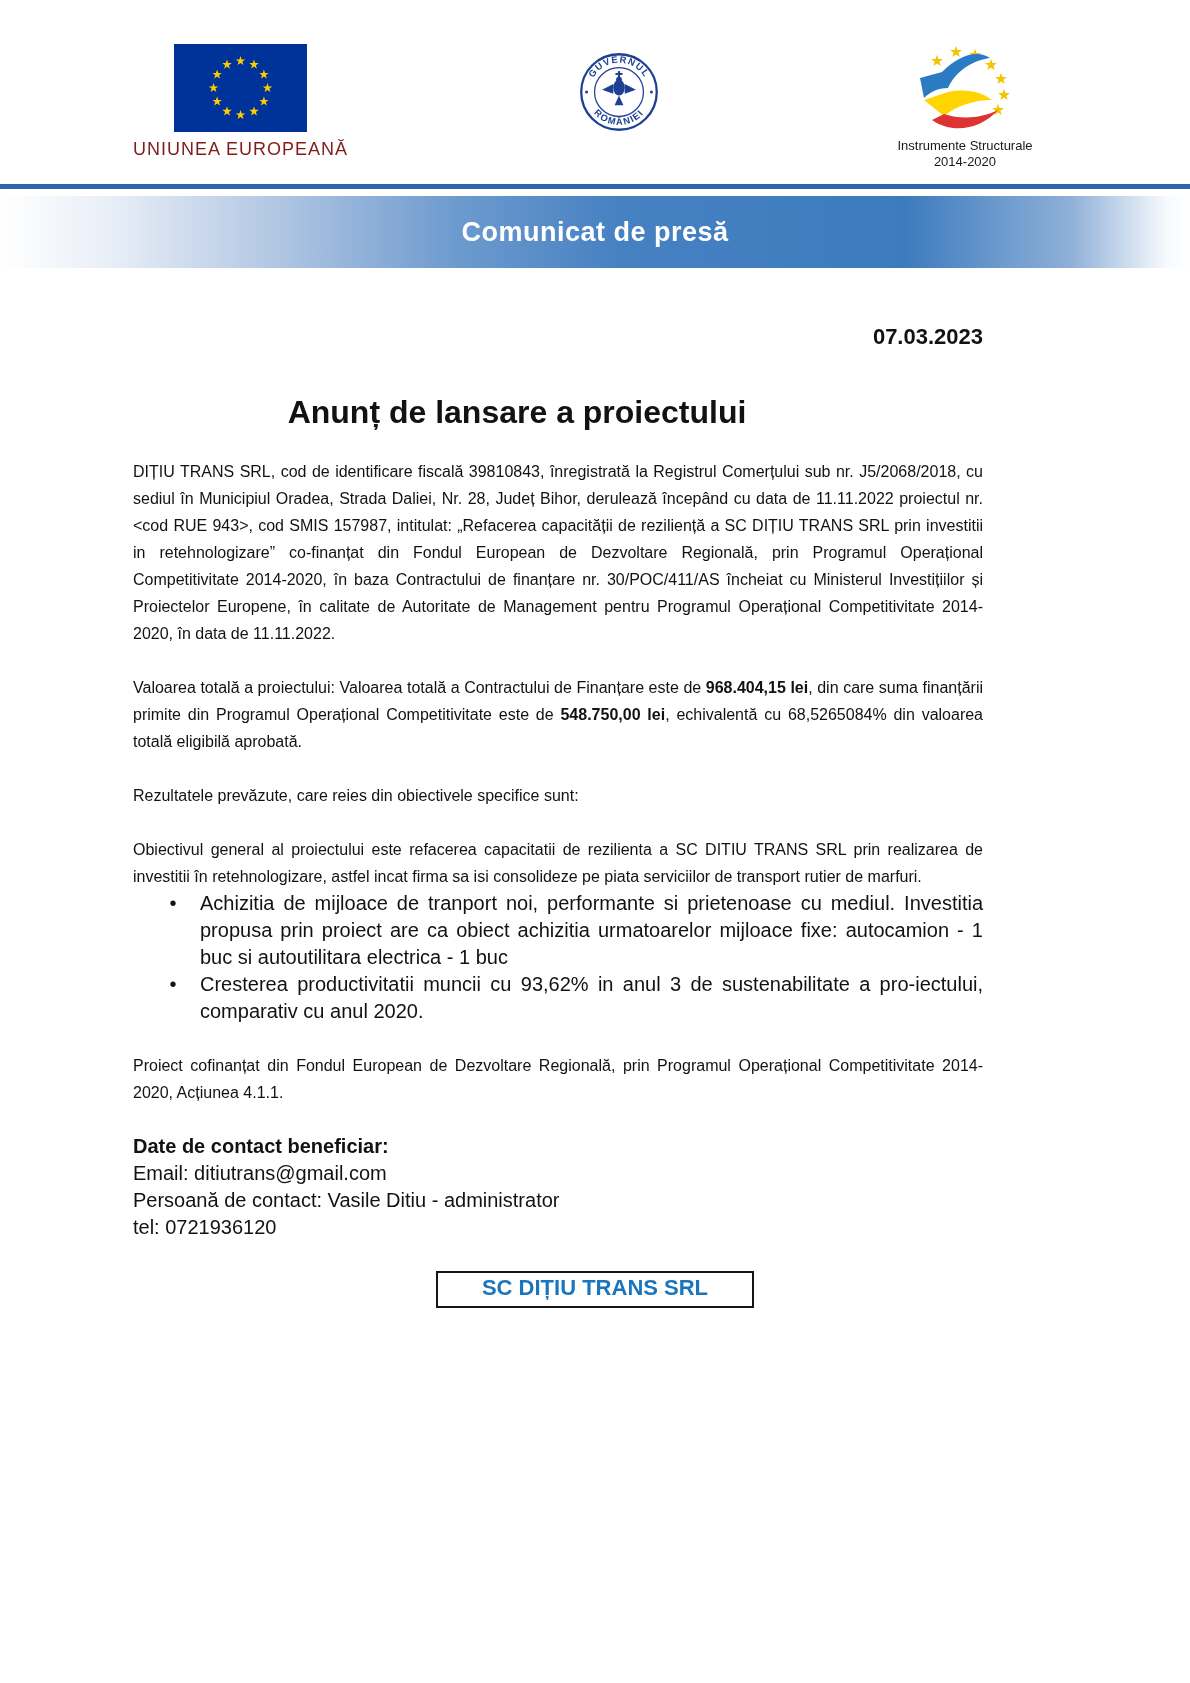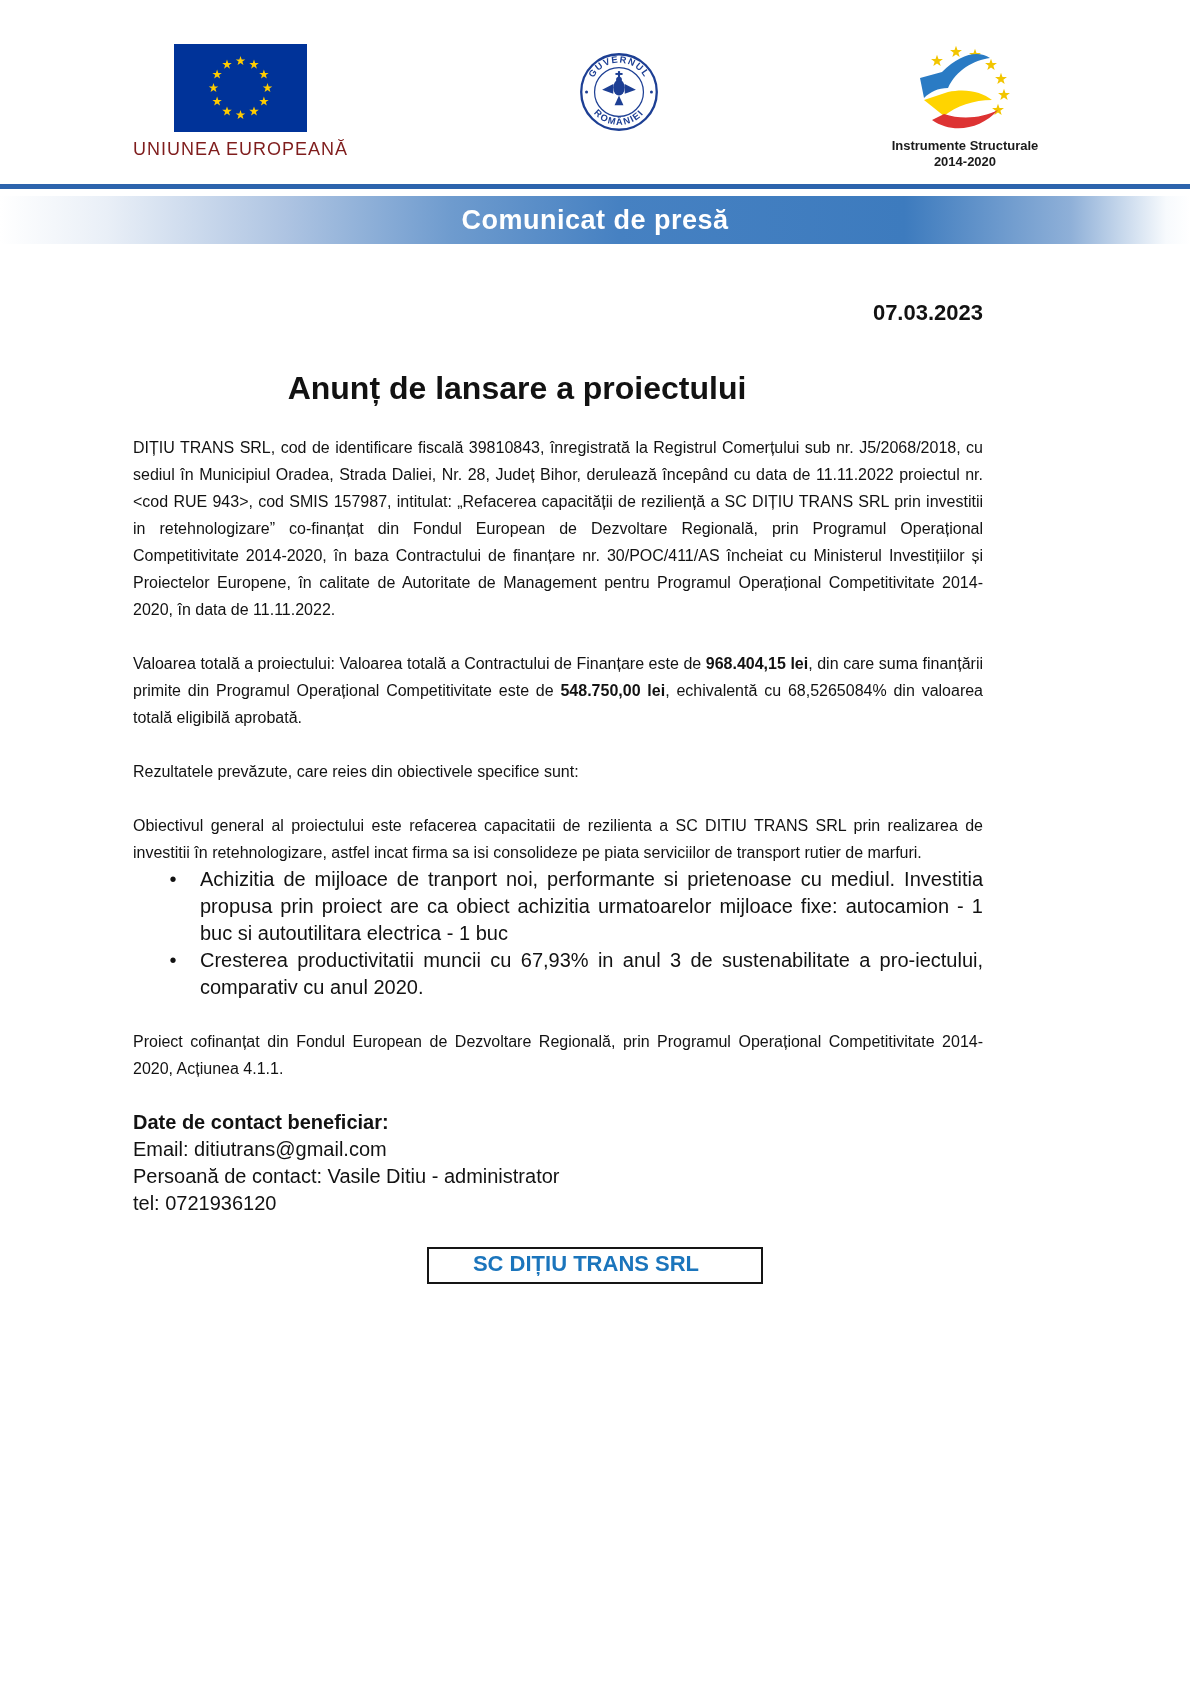--- a/index.html
+++ b/index.html
@@ -12,27 +12,27 @@
   .logos{
     display:flex;justify-content:space-between;align-items:flex-start;
     padding:44px 150px 0 133px;height:128px;box-sizing:content-box;
   }
   .logo-block{display:flex;flex-direction:column;align-items:center;}
   .eu-caption{
     margin-top:7px;font-size:18px;letter-spacing:1px;color:#7f1d1d;
   }
   .gov-block{margin-top:8px;}
   .is-caption{
-    margin-top:2px;font-size:13px;font-weight:bold;color:#1a1a1a;
+    margin-top:2px;font-size:13px;font-weight:normal;color:#1a1a1a;
     line-height:16px;text-align:center;
   }
   
   .banner-rule{height:5px;background:#2d64ad;margin-top:12px;}
   .banner-band{
-    margin-top:7px;height:48px;display:flex;align-items:center;justify-content:center;
+    margin-top:7px;height:72px;display:flex;align-items:center;justify-content:center;
     background:linear-gradient(90deg,
       #ffffff 0%, #e9eff7 9%, #aec4e2 24%, #6e9bce 38%,
       #4681c2 52%, #3d7bbe 76%, #8fb0d8 90%, #f7fafd 98%, #ffffff 100%);
   }
   .banner-text{
     color:#ffffff;font-weight:bold;font-size:27px;letter-spacing:.5px;
   }
   
   .doc{padding:0 207px 0 133px;}
   .doc-date{
@@ -48,21 +48,21 @@
   .para b{font-weight:bold;}
   .results{margin:0;padding:0;list-style:none;}
   .results li{display:flex;font-size:20px;line-height:27px;}
   .results .dot{flex:0 0 14px;margin-left:33px;margin-right:20px;text-align:center;}
   .results .txt{flex:1;text-align:justify;}
   .contact{margin-top:27px;font-size:20px;line-height:27px;}
   .contact .heading{font-weight:bold;}
   
   .footer-wrap{text-align:center;margin-top:30px;}
   .footer-box{
-    display:inline-block;border:2px solid #151515;padding:2px 62px 5px 44px;
+    display:inline-block;border:2px solid #151515;padding:2px 44px 5px 44px;
     font-weight:bold;font-size:22px;color:#1b75bc;cursor:pointer;
     text-decoration:none;
   }
 </style>
 </head>
 <body>
 
 <svg width="0" height="0" style="position:absolute">
   <defs>
     <path id="star5" d="M0,-5 L1.18,-1.62 L4.76,-1.55 L1.90,0.62 L2.94,4.05 L0,2 L-2.94,4.05 L-1.90,0.62 L-4.76,-1.55 L-1.18,-1.62 Z"></path>
@@ -162,21 +162,21 @@
 
   <p class="para">Obiectivul general al proiectului este refacerea capacitatii de rezilienta a SC DITIU TRANS SRL prin realizarea de investitii în retehnologizare, astfel incat firma sa isi consolideze pe piata serviciilor de transport rutier de marfuri.</p>
 
   <ul class="results">
     <li>
       <span class="dot">•</span>
       <span class="txt">Achizitia de mijloace de tranport noi, performante si prietenoase cu mediul. Investitia propusa prin proiect are ca obiect achizitia urmatoarelor mijloace fixe: autocamion - 1 buc si autoutilitara electrica - 1 buc</span>
     </li>
     <li>
       <span class="dot">•</span>
-      <span class="txt">Cresterea productivitatii muncii cu 67,93% in anul 3 de sustenabilitate a pro-iectului, comparativ cu anul 2020.</span>
+      <span class="txt">Cresterea productivitatii muncii cu 93,62% in anul 3 de sustenabilitate a pro-iectului, comparativ cu anul 2020.</span>
     </li>
   </ul>
 
   <p class="para">Proiect cofinanțat din Fondul European de Dezvoltare Regională, prin Programul Operațional Competitivitate 2014-2020, Acțiunea 4.1.1.</p>
 
   <div class="contact">
     <div class="heading">Date de contact beneficiar:</div>
     <div>Email: ditiutrans@gmail.com</div>
     <div>Persoană de contact: Vasile Ditiu - administrator</div>
     <div>tel: 0721936120</div>

